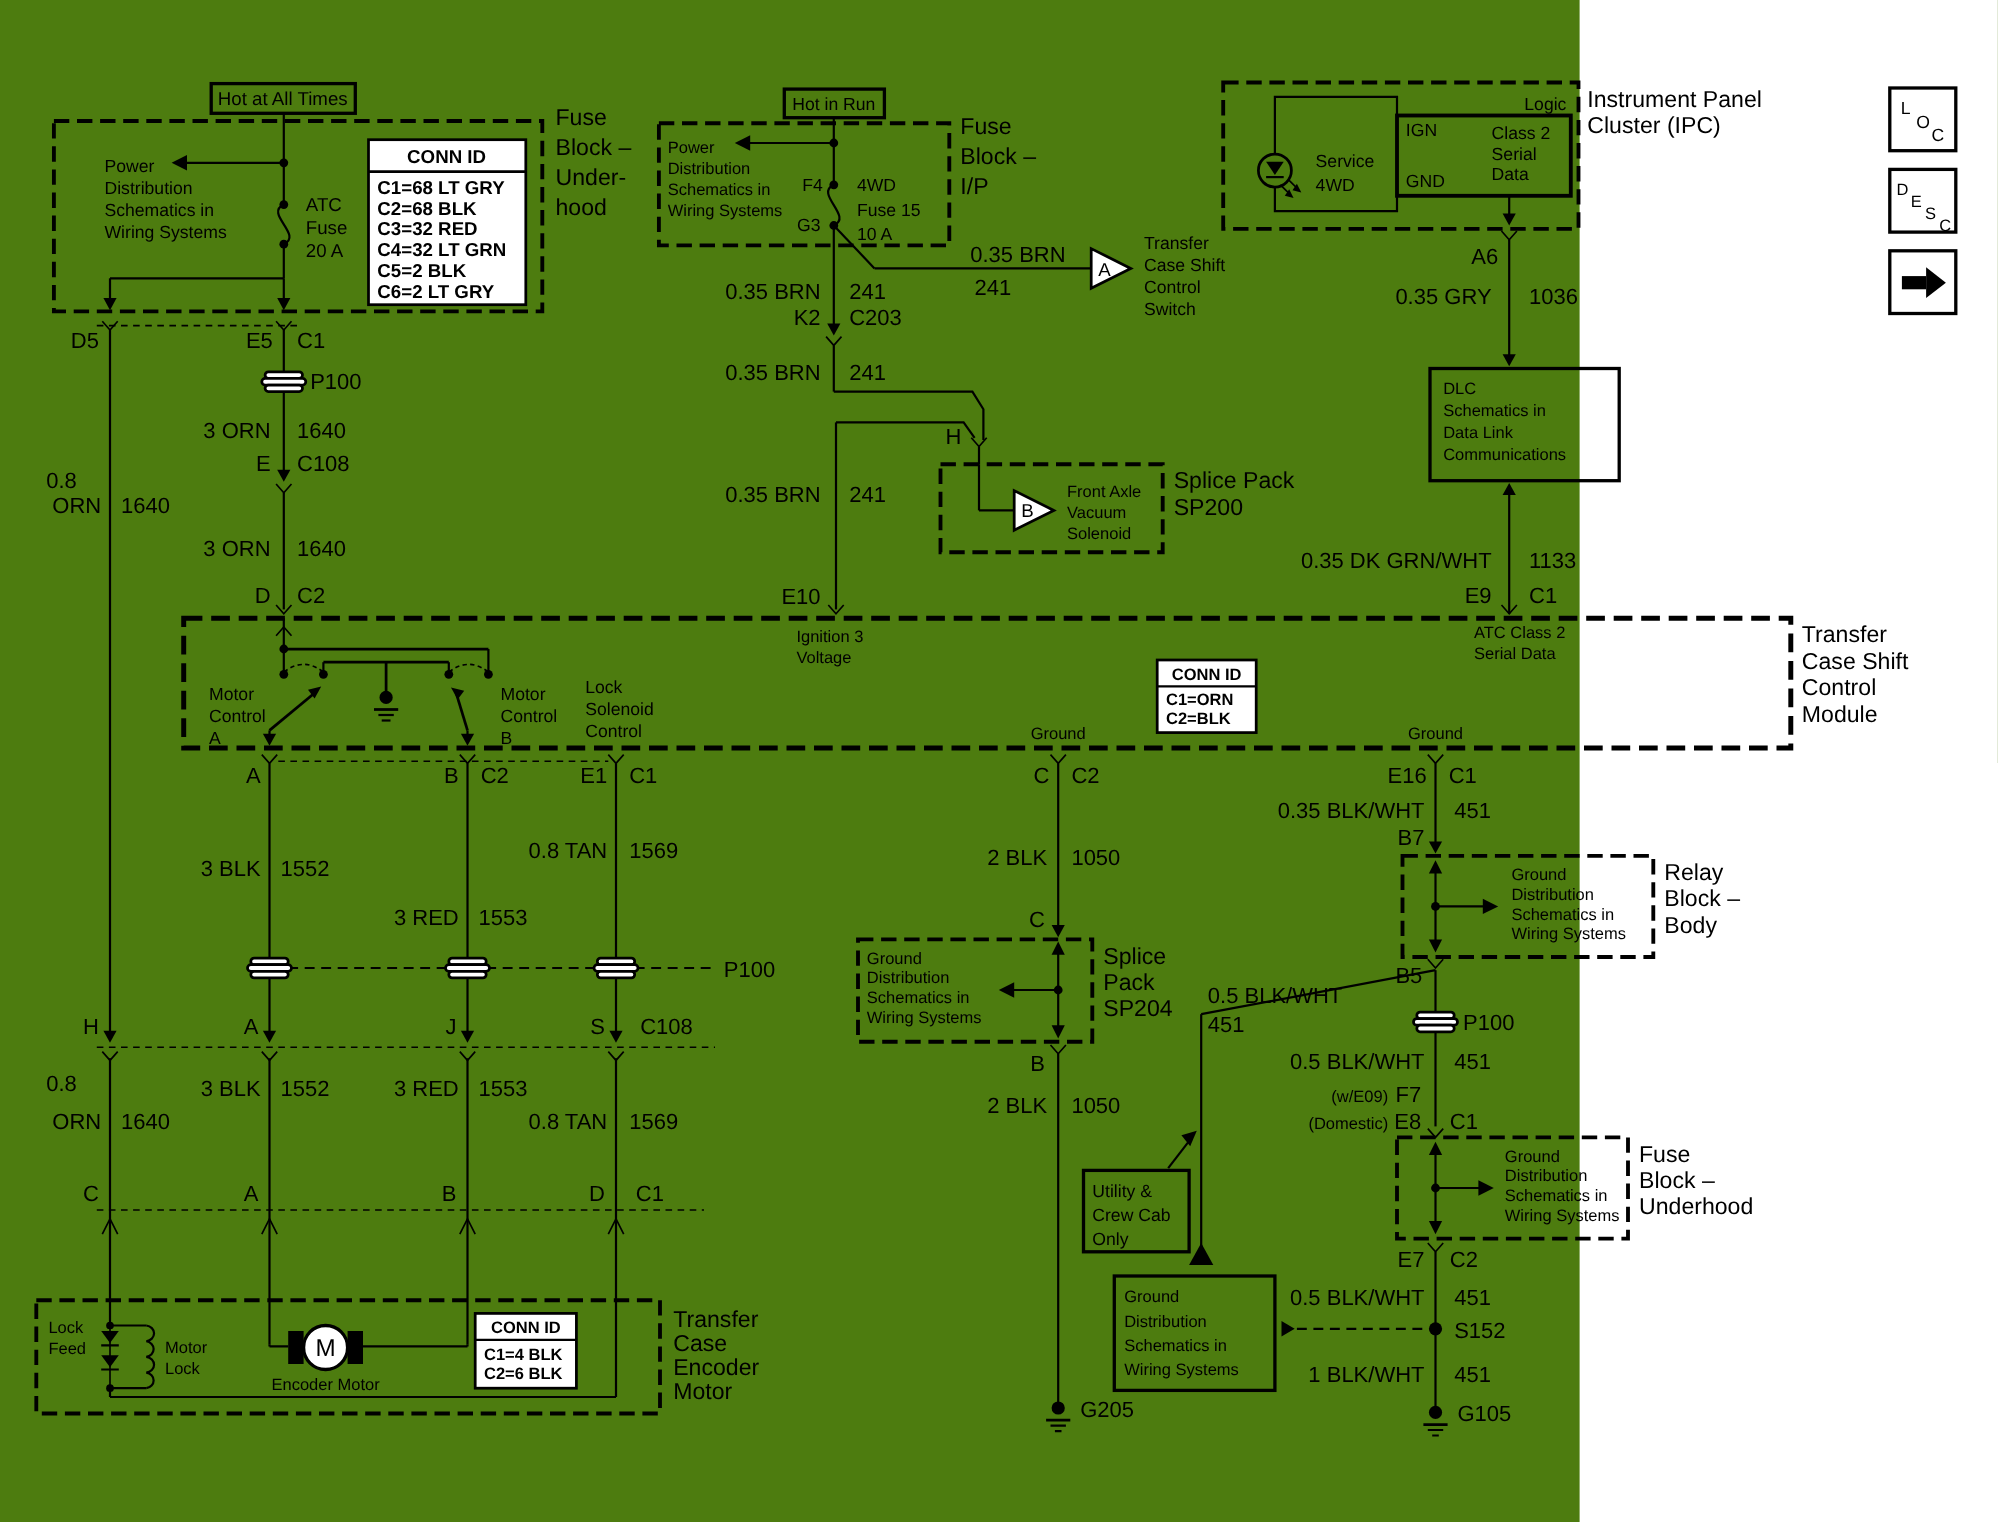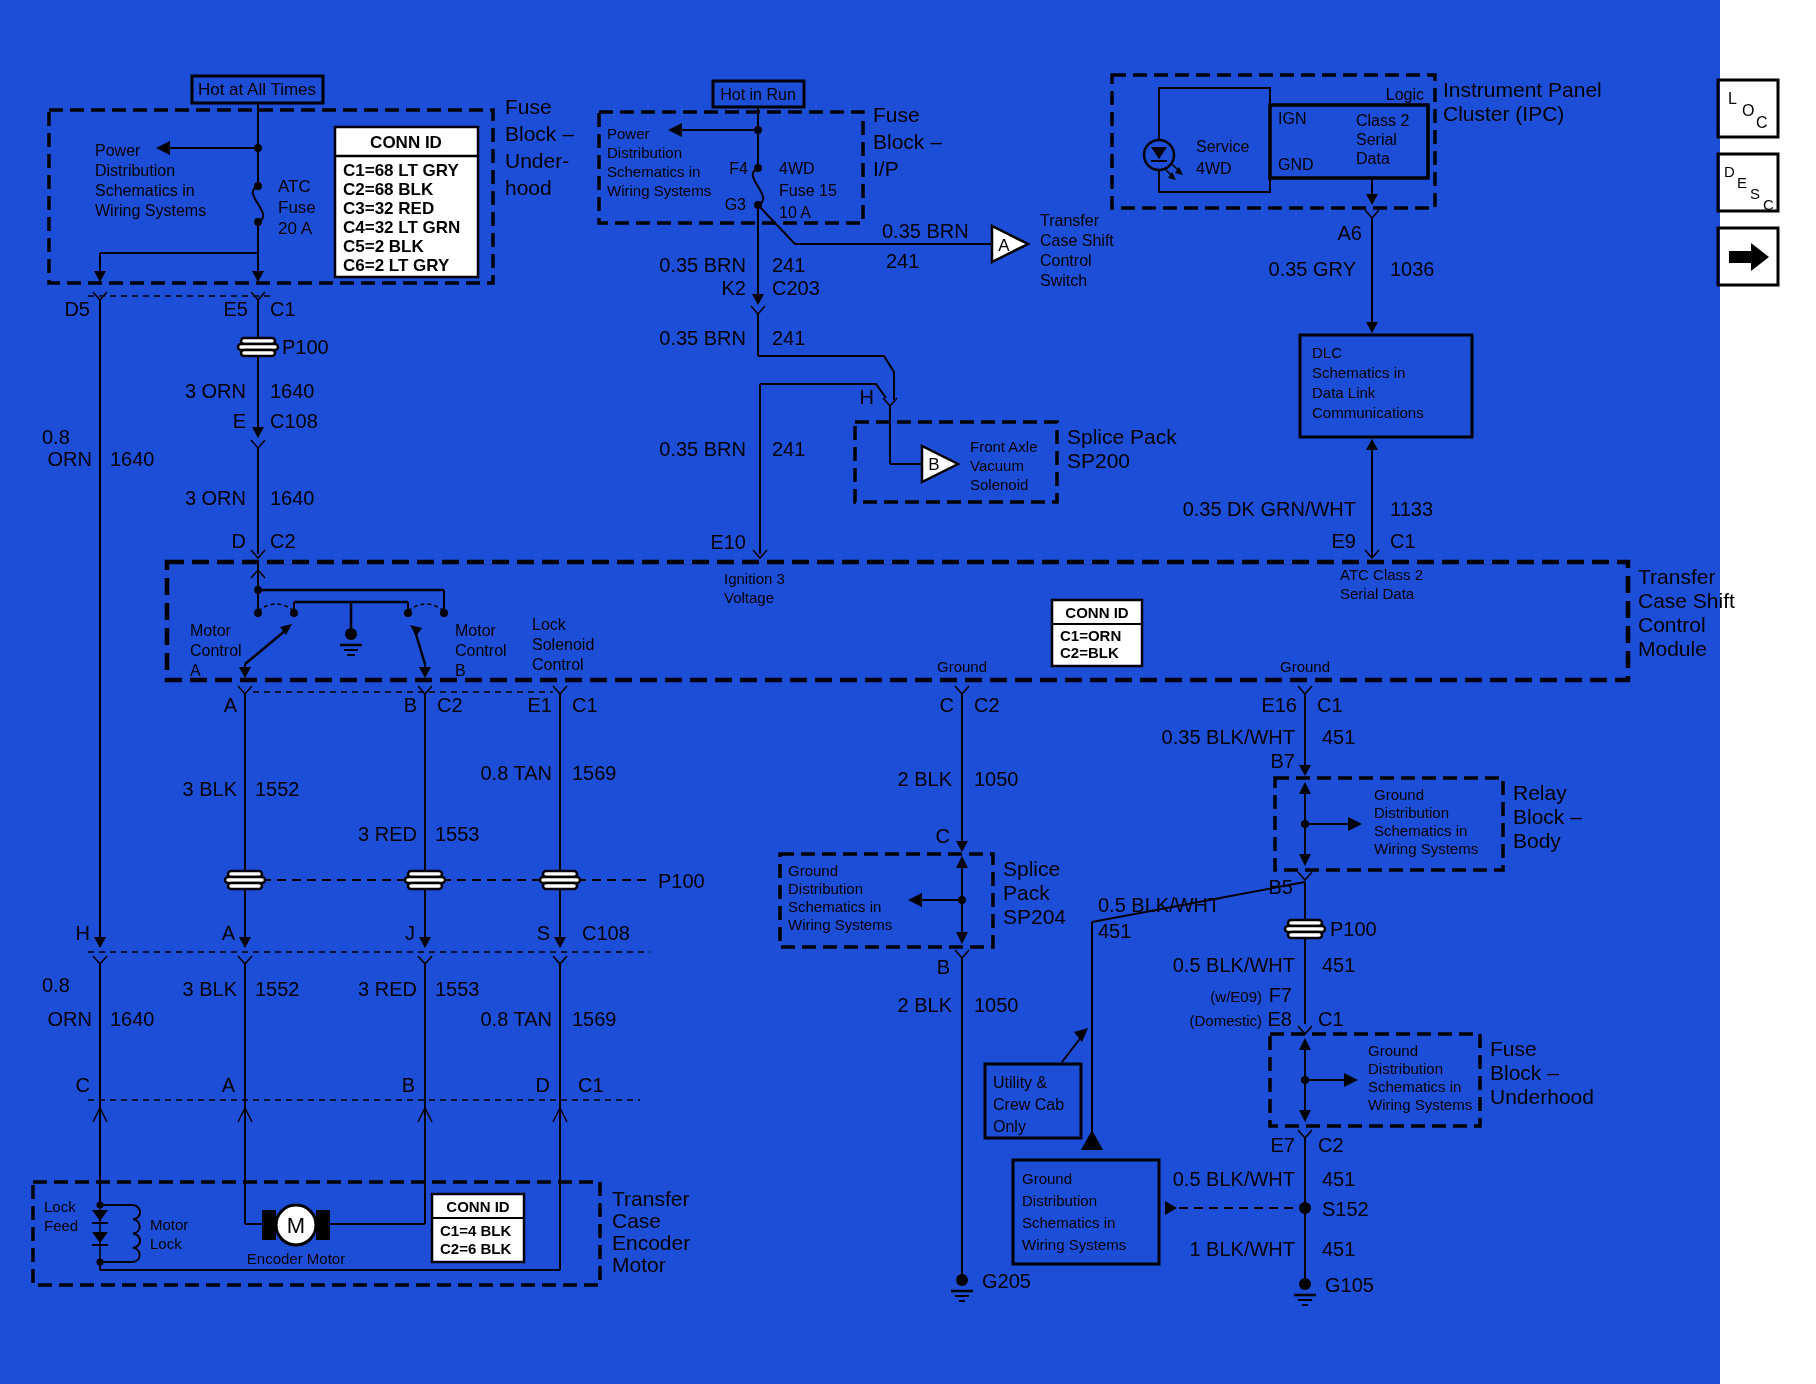--- a/index.html
+++ b/index.html
@@ -1,16 +1,16 @@
 <!DOCTYPE html>
 <html><head>
 <meta charset="utf-8">
 <style>
   html,body{margin:0;padding:0;background:#fff;}
-  .stage{width:1720px;height:1384px;position:relative;background:#1d4ed8;}
+  .stage{width:1436px;height:1384px;position:relative;background:#4d7c0f;}
   svg{display:block;}
   svg text{font-family:"Liberation Sans","DejaVu Sans",sans-serif;fill:#000;}
   .t{font-size:20px}
   .t17{font-size:17px}
   .tm{font-size:16px}
   .ts{font-size:15px}
   .tl{font-size:21px}
   .tb{font-weight:bold}
   .e{text-anchor:end}
   .m{text-anchor:middle}

